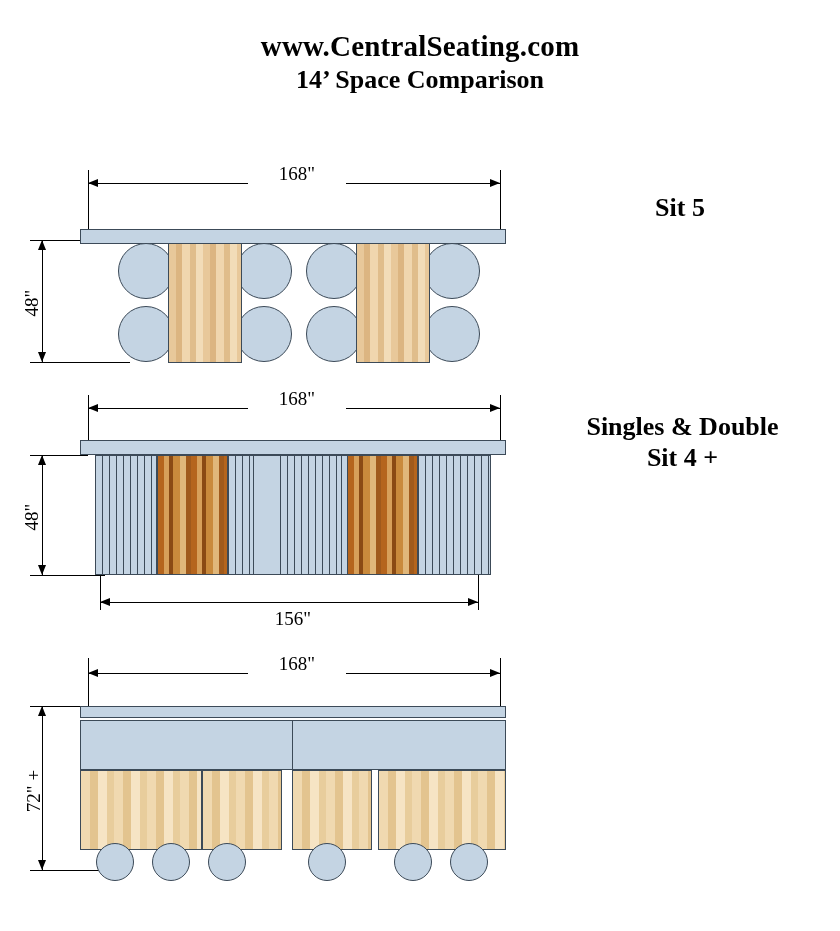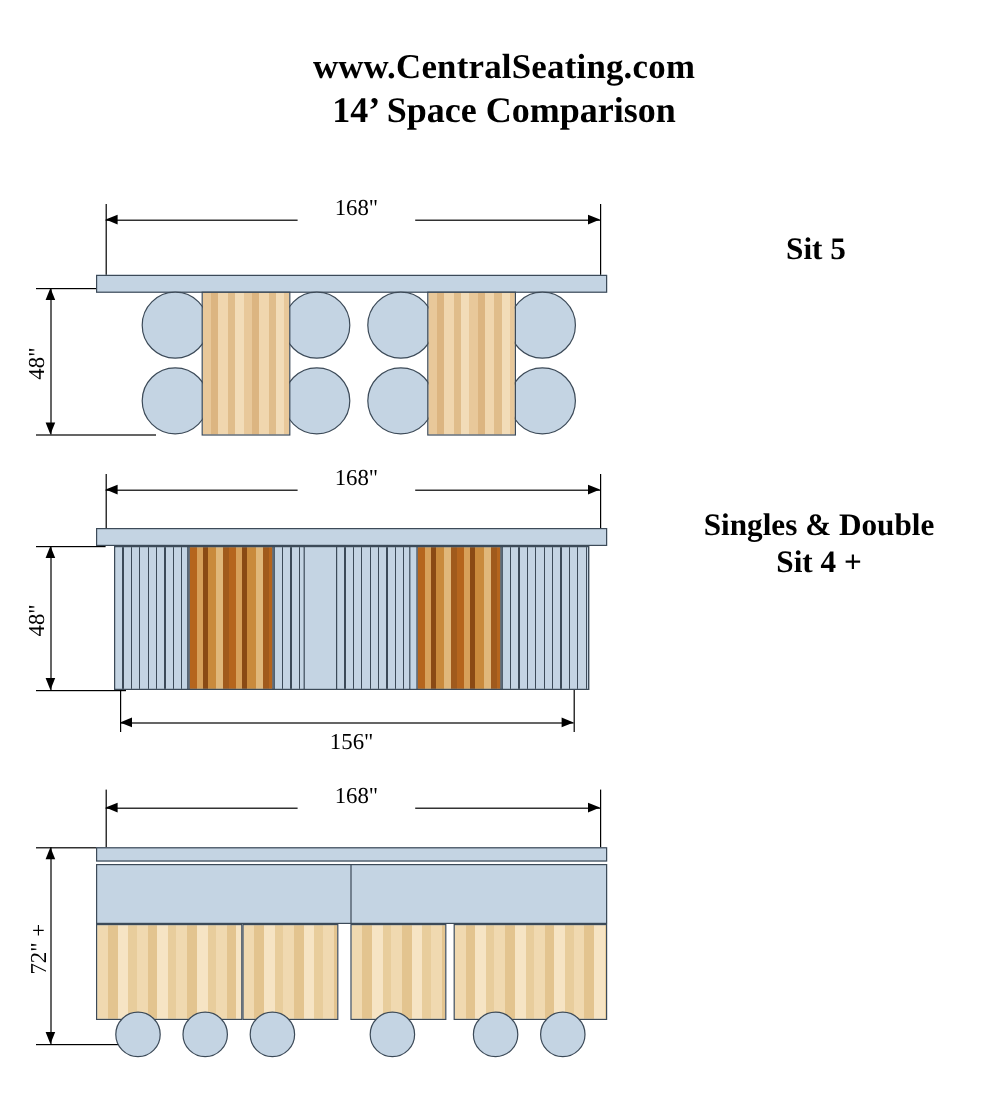--- a/index.html
+++ b/index.html
@@ -10,33 +10,33 @@
   body {
     width: 840px;
     height: 931px;
     position: relative;
     font-family: "Liberation Serif", serif;
     color: #000;
     overflow: hidden;
   }
   .title-block {
     position: absolute;
-    top: 40px;
+    top: 30px;
     left: 0;
     width: 840px;
     text-align: center;
   }
   .title-line1 {
     font-size: 29px;
     font-weight: bold;
     letter-spacing: 0.2px;
     line-height: 1.15;
   }
   .title-line2 {
-    font-size: 30px;
+    font-size: 26px;
     font-weight: bold;
     line-height: 1.3;
   }
 
   
   .row {
     position: absolute;
     left: 0;
     width: 840px;
   }
@@ -238,21 +238,21 @@
   <div class="slab" style="left:95px;top:455px;width:396px;height:120px;"></div>
 
   <div class="stripes" style="left:95px;top:455px;width:62px;height:120px;"></div>
   <div class="stripes" style="left:228px;top:455px;width:26px;height:120px;"></div>
   <div class="stripes" style="left:280px;top:455px;width:62px;height:120px;"></div>
   <div class="stripes" style="left:418px;top:455px;width:73px;height:120px;"></div>
 
   <div class="wood-dark" style="left:157px;top:455px;width:71px;height:120px;"></div>
   <div class="wood-dark" style="left:347px;top:455px;width:71px;height:120px;"></div>
 
-  <div class="label-block" style="left:530px;top:423px;width:305px;">
+  <div class="label-block" style="left:530px;top:412px;width:305px;">
     <div class="label-main">Singles &amp; Double</div>
     <div class="label-sub">Sit  4 +</div>
   </div>
 </div>
 
 <div class="row" style="top:0;height:280px;">
 
   <div class="ext-line" style="left:88px;top:658px;width:1px;height:55px;"></div>
   <div class="ext-line" style="left:500px;top:658px;width:1px;height:55px;"></div>
   <div class="dim-h" style="left:88px;top:673px;width:412px;"></div>

